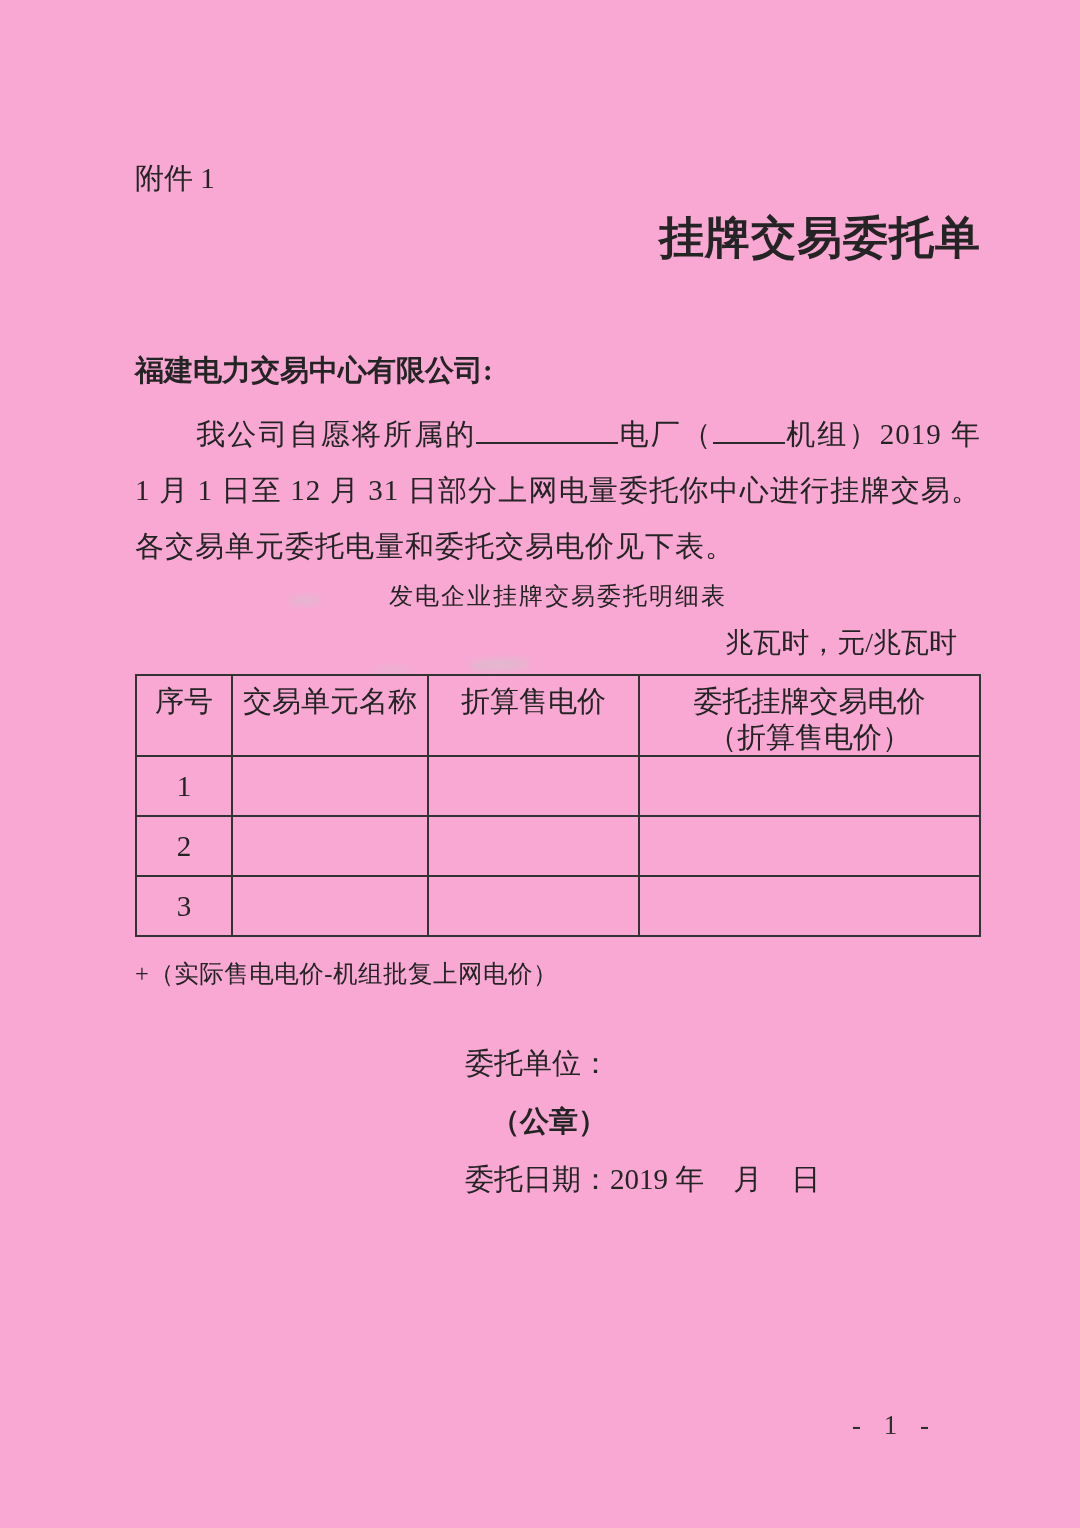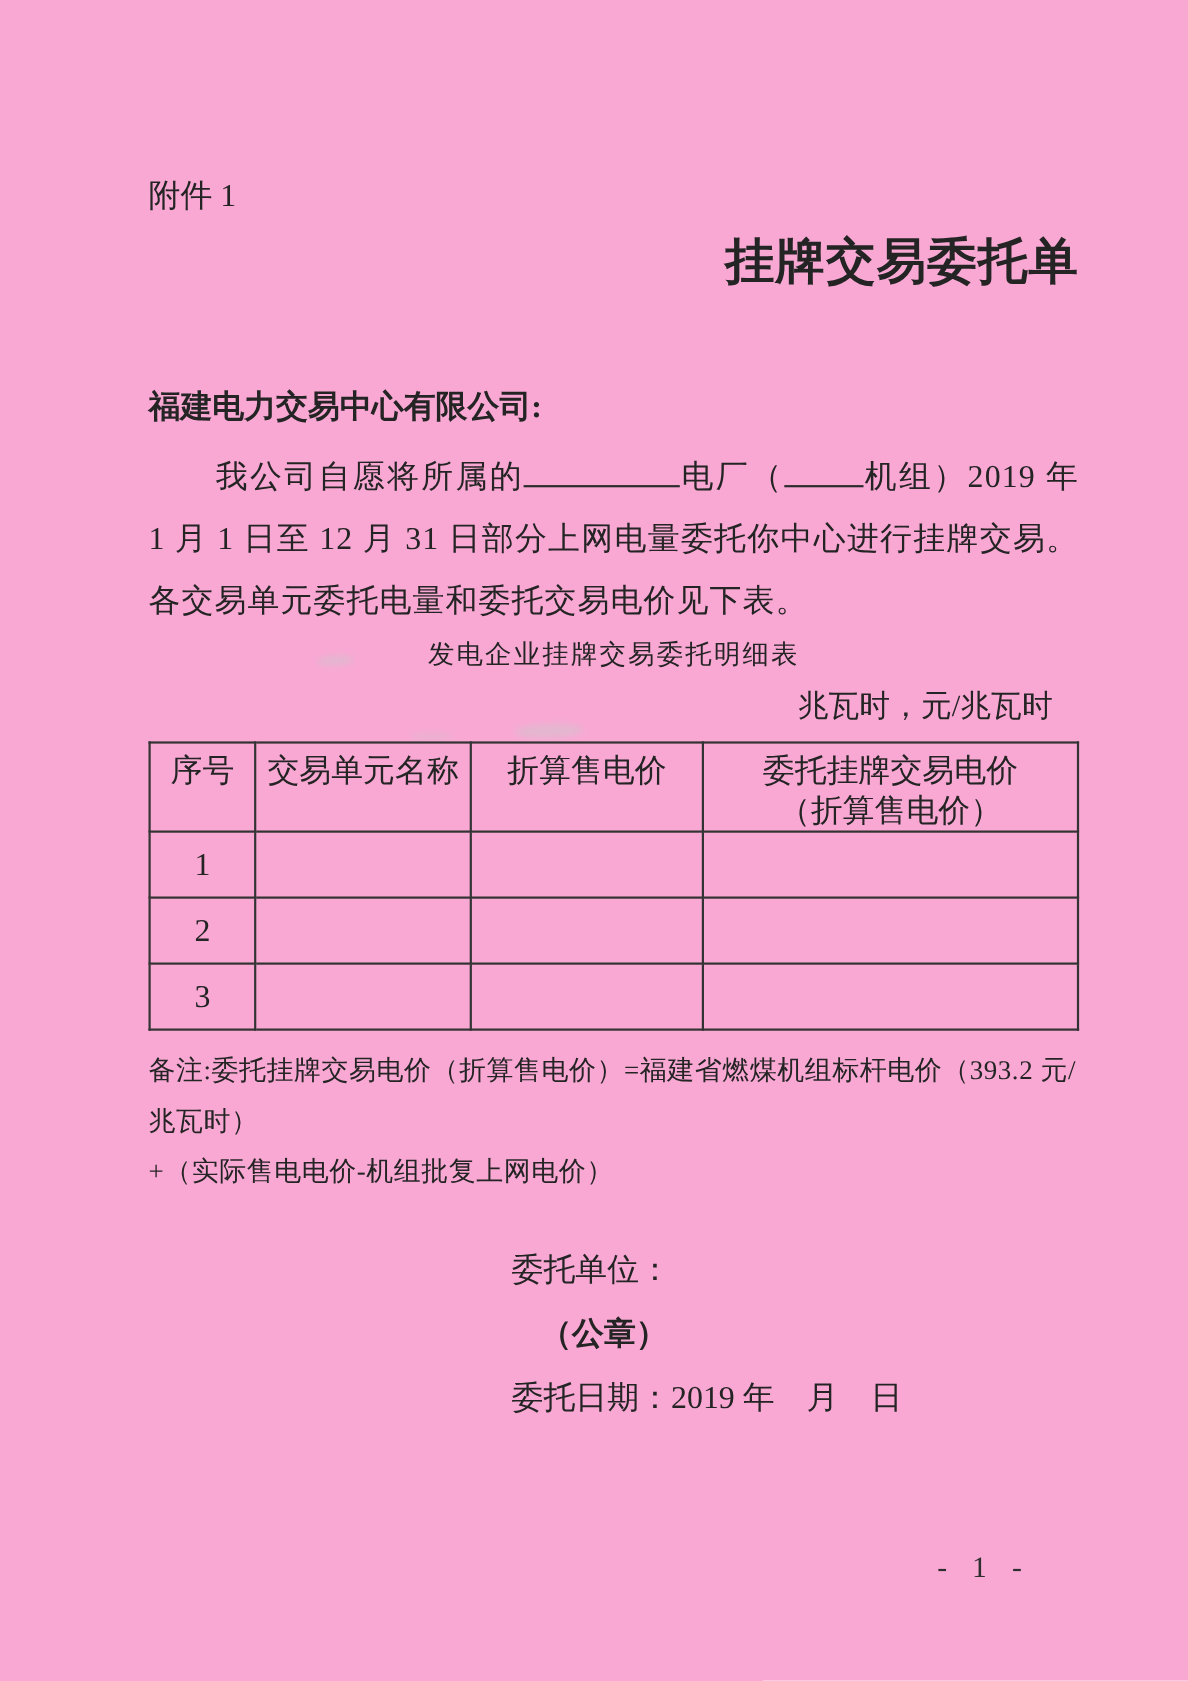--- a/index.html
+++ b/index.html
@@ -199,21 +199,20 @@
         <tr>
           <td>3</td>
           <td></td>
           <td></td>
           <td></td>
         </tr>
       </tbody>
     </table>
 
     <div class="notes">
-      <div>备注:委托挂牌交易电价（折算售电价）=福建省燃煤机组标杆电价（393.2 元/兆瓦时）</div>
       <div>+（实际售电电价-机组批复上网电价）</div>
     </div>
 
     <div class="signature">
       <div class="sig-row">委托单位：</div>
       <div class="sig-row seal">（公章）</div>
       <div class="sig-row">委托日期：2019 年　月　日</div>
     </div>
 
   </div>

